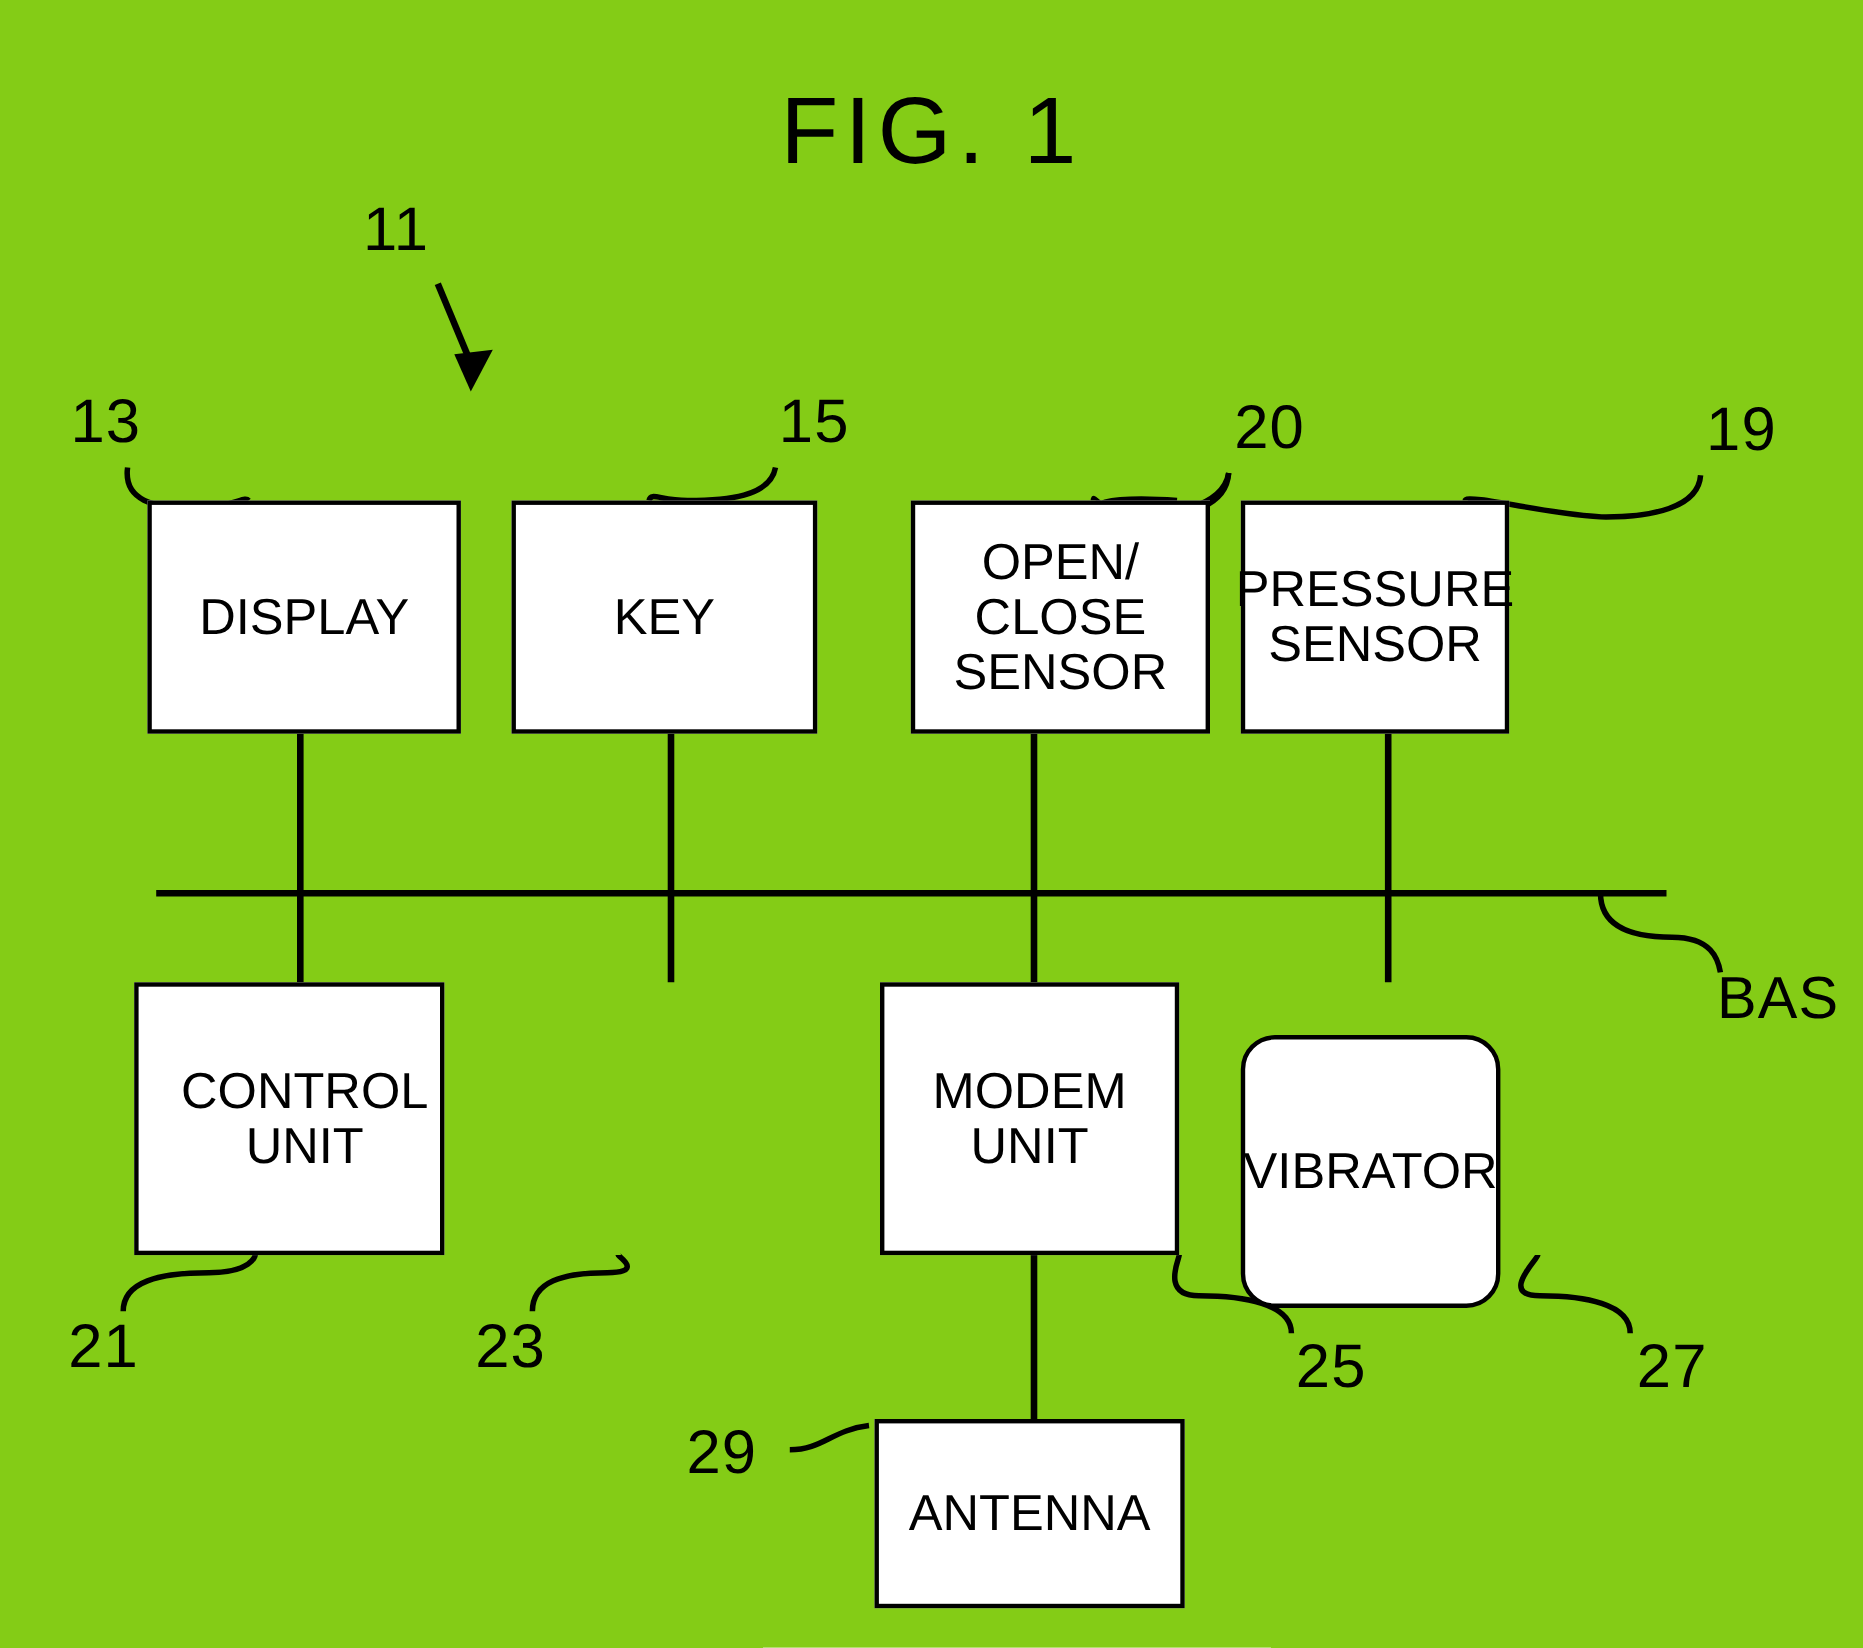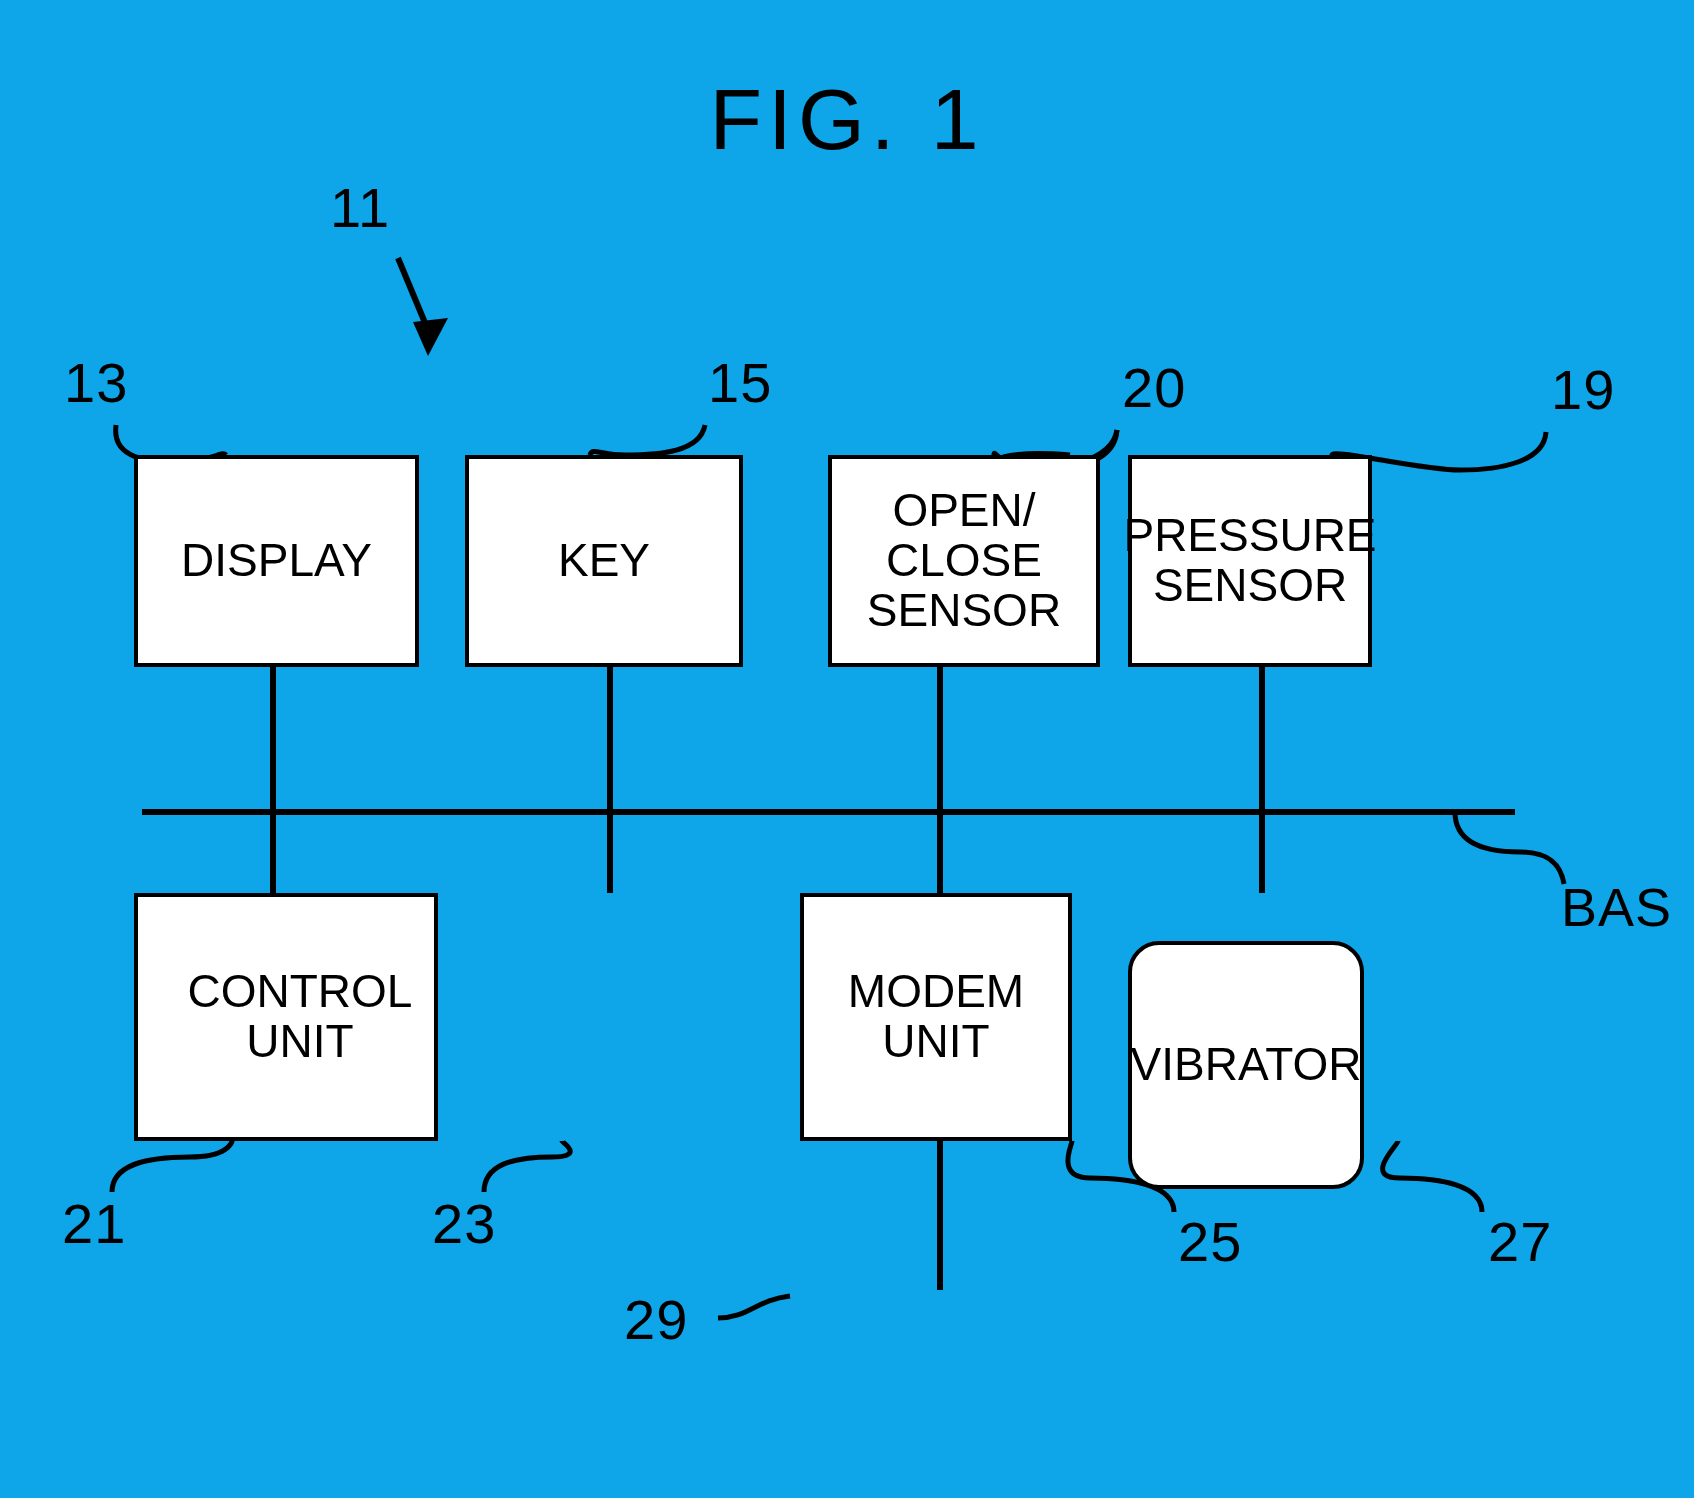--- a/index.html
+++ b/index.html
@@ -5,21 +5,21 @@
 <style>
   html, body {
     margin: 0;
     padding: 0;
     background: #ffffff;
   }
   #figure-root {
     position: relative;
     width: 1694px;
     height: 1498px;
-    background: #0ea5e9;
+    background: #84cc16;
     overflow: hidden;
     font-family: "Liberation Sans", sans-serif;
     color: #000000;
   }
   #svg-layer {
     position: absolute;
     left: 0;
     top: 0;
     width: 1694px;
     height: 1498px;
@@ -128,35 +128,38 @@
     <span class="block-label">OPEN/
 CLOSE
 SENSOR</span>
   </div>
 
   <div class="block" style="left:1128px; top:455px; width:244px; height:212px;justify-content:center;">
     <span class="block-label">PRESSURE
 SENSOR</span>
   </div>
 
-  <div class="block" style="left:134px; top:893px; width:304px; height:248px;padding-left:28px;">
+  <div class="block" style="left:122px; top:893px; width:282px; height:248px;padding-left:28px;">
     <span class="block-label">CONTROL
 UNIT</span>
   </div>
 
 
   <div class="block" style="left:800px; top:893px; width:272px; height:248px;">
     <span class="block-label">MODEM
 UNIT</span>
   </div>
 
   <div class="block" style="left:1128px; top:941px; width:236px; height:248px;border-radius:31px;">
     <span class="block-label">VIBRATOR</span>
   </div>
 
+  <div class="block" style="left:795px; top:1290px; width:282px; height:172px;">
+    <span class="block-label">ANTENNA</span>
+  </div>
 
   <div class="ref-num" style="left:330px; top:180px;">11</div>
 
   <div class="ref-num" style="left:64px; top:355px;">13</div>
 
   <div class="ref-num" style="left:708px; top:355px;">15</div>
 
   <div class="ref-num" style="left:1122px; top:360px;">20</div>
 
   <div class="ref-num" style="left:1551px; top:362px;">19</div>

